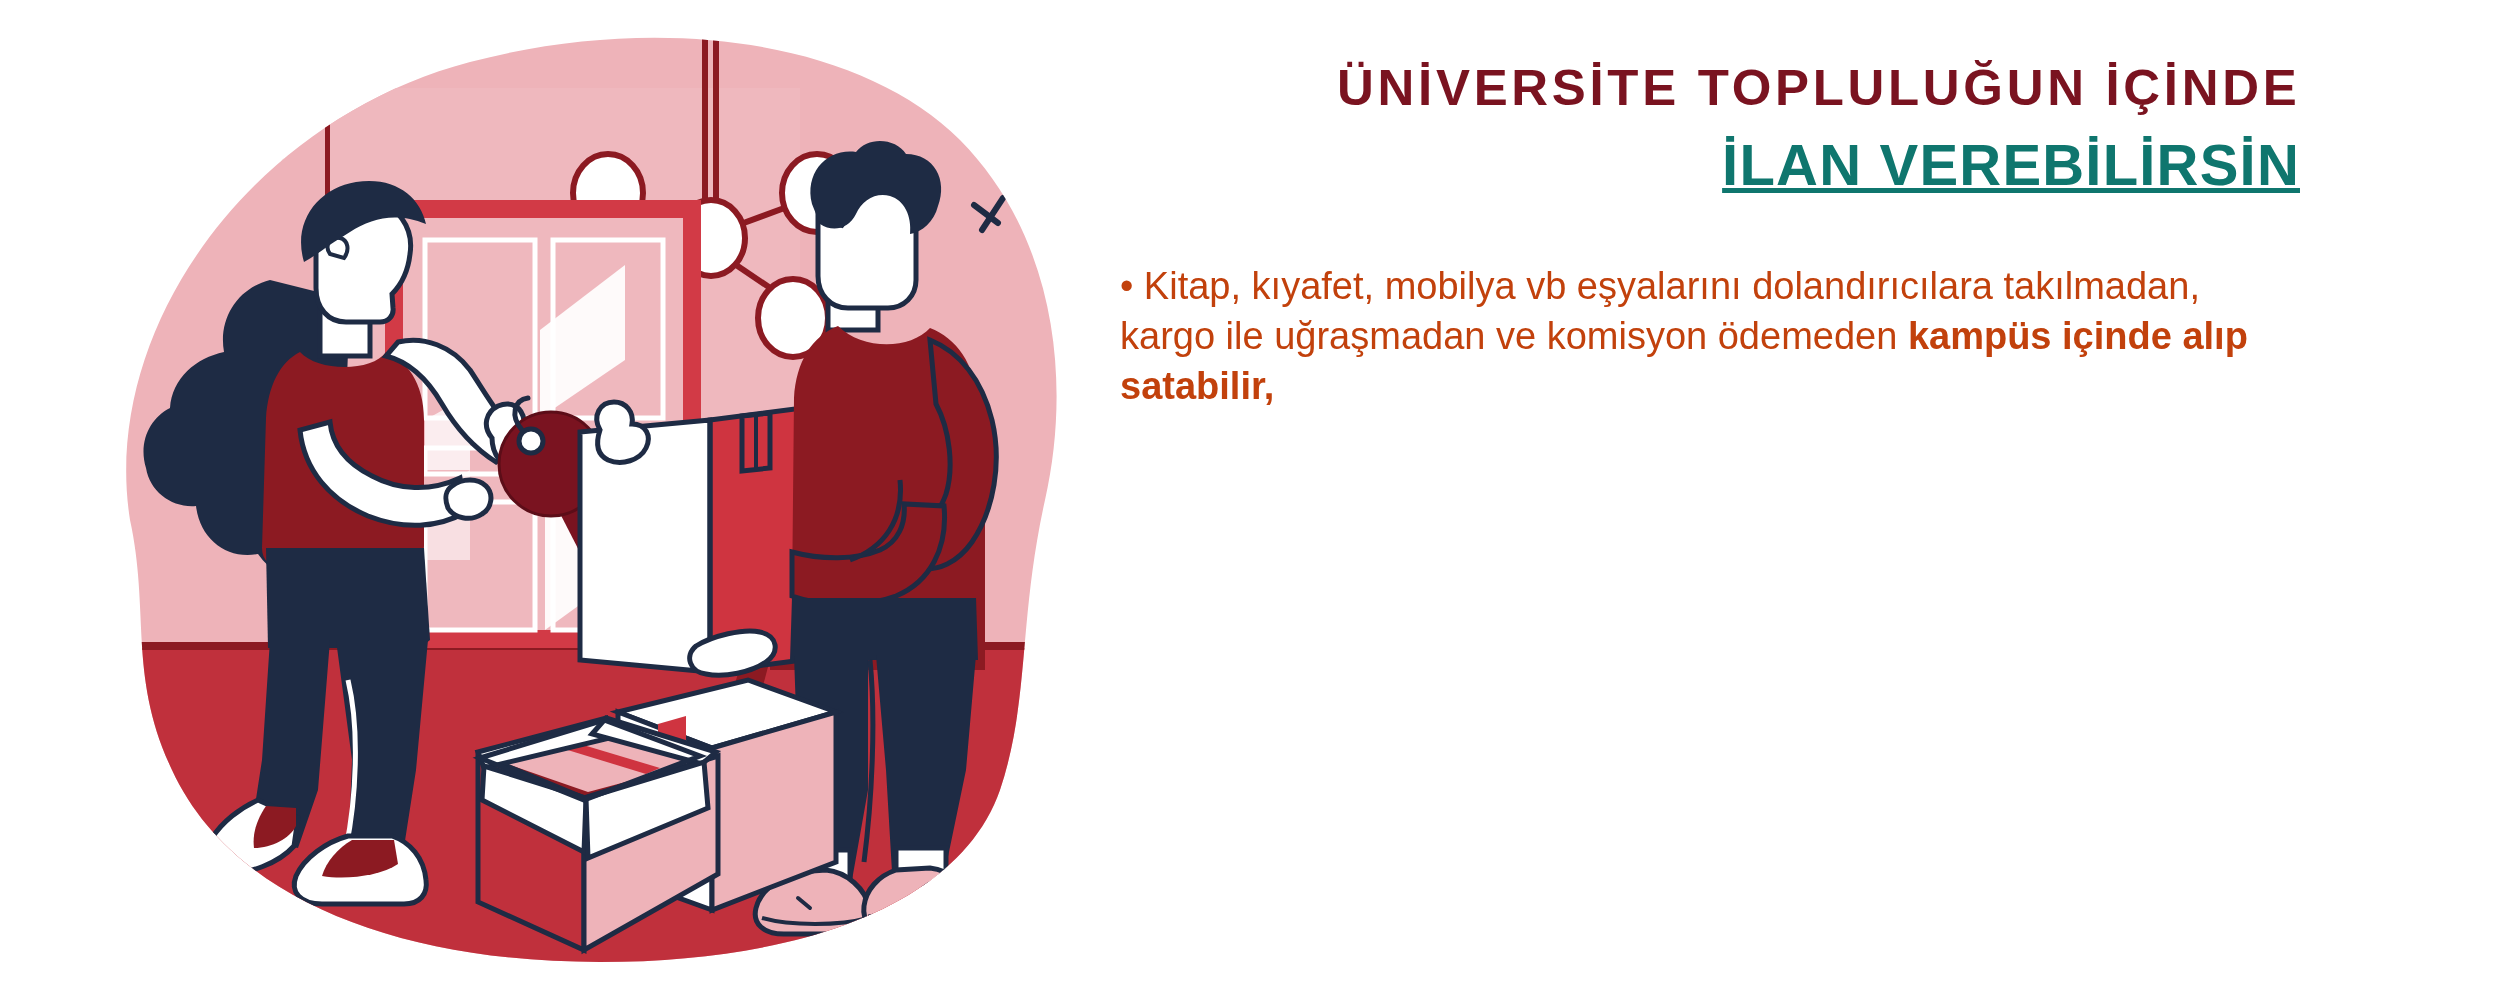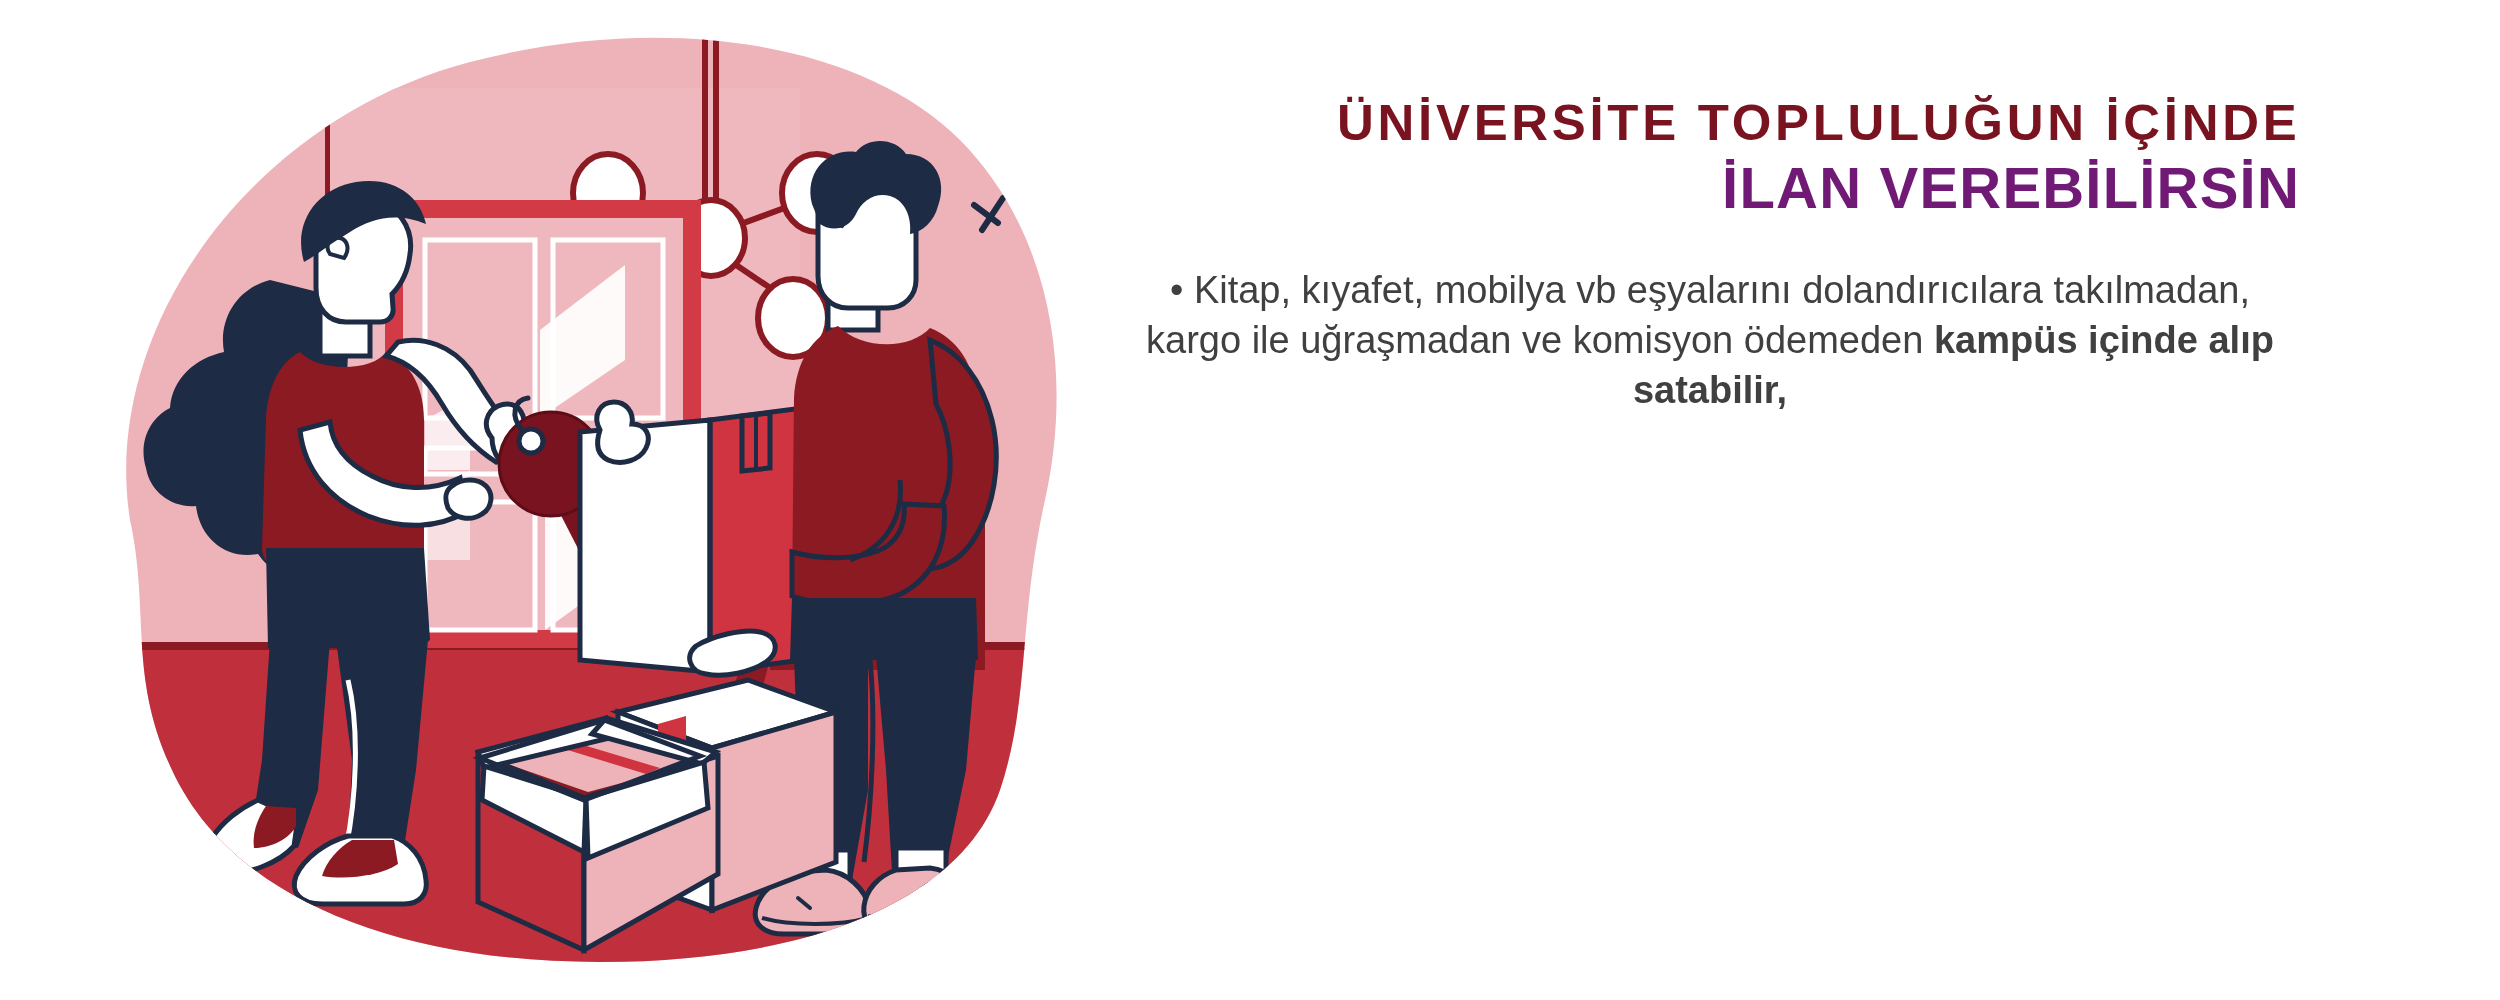--- a/index.html
+++ b/index.html
@@ -13,48 +13,49 @@
 
   
   #illustration{position:absolute;left:0;top:0;width:1160px;height:1000px;}
   #illustration svg{display:block;width:1160px;height:1000px;}
 
   
   #textcol{
     position:absolute;left:1120px;top:0;width:1180px;height:1000px;
     display:flex;flex-direction:column;justify-content:flex-start;
     align-items:flex-end;
-    padding-top:96px;box-sizing:border-box;
+    padding-top:61px;box-sizing:border-box;
   }
   .title-line1{
     font-size:50px;
     font-weight:700;
     letter-spacing:3.6px;
     color:#7a1320;
     line-height:1.08;
     text-align:right;
     white-space:nowrap;
     transform:scaleX(1.02);
     transform-origin:100% 50%;
   }
   .title-line2{
     font-size:58px;
     font-weight:900;
     letter-spacing:1.2px;
-    color:#701a75;
+    color:#0f766e;
     line-height:1.1;
     text-align:right;
     white-space:nowrap;
-    margin-top:6px;
+    margin-top:18px;
+    text-decoration:underline;
   }
   .body-block{
-    margin-top:45px;
+    margin-top:64px;
     width:100%;
-    text-align:center;
-    color:#404040;
+    text-align:left;
+    color:#c2410c;
     font-size:38px;
     line-height:1.32;
     font-weight:400;
   }
   .para{margin:0;}
   .para + .para{margin-top:52px;}
   .b{font-weight:700;}
 </style>
 </head>
 <body>

